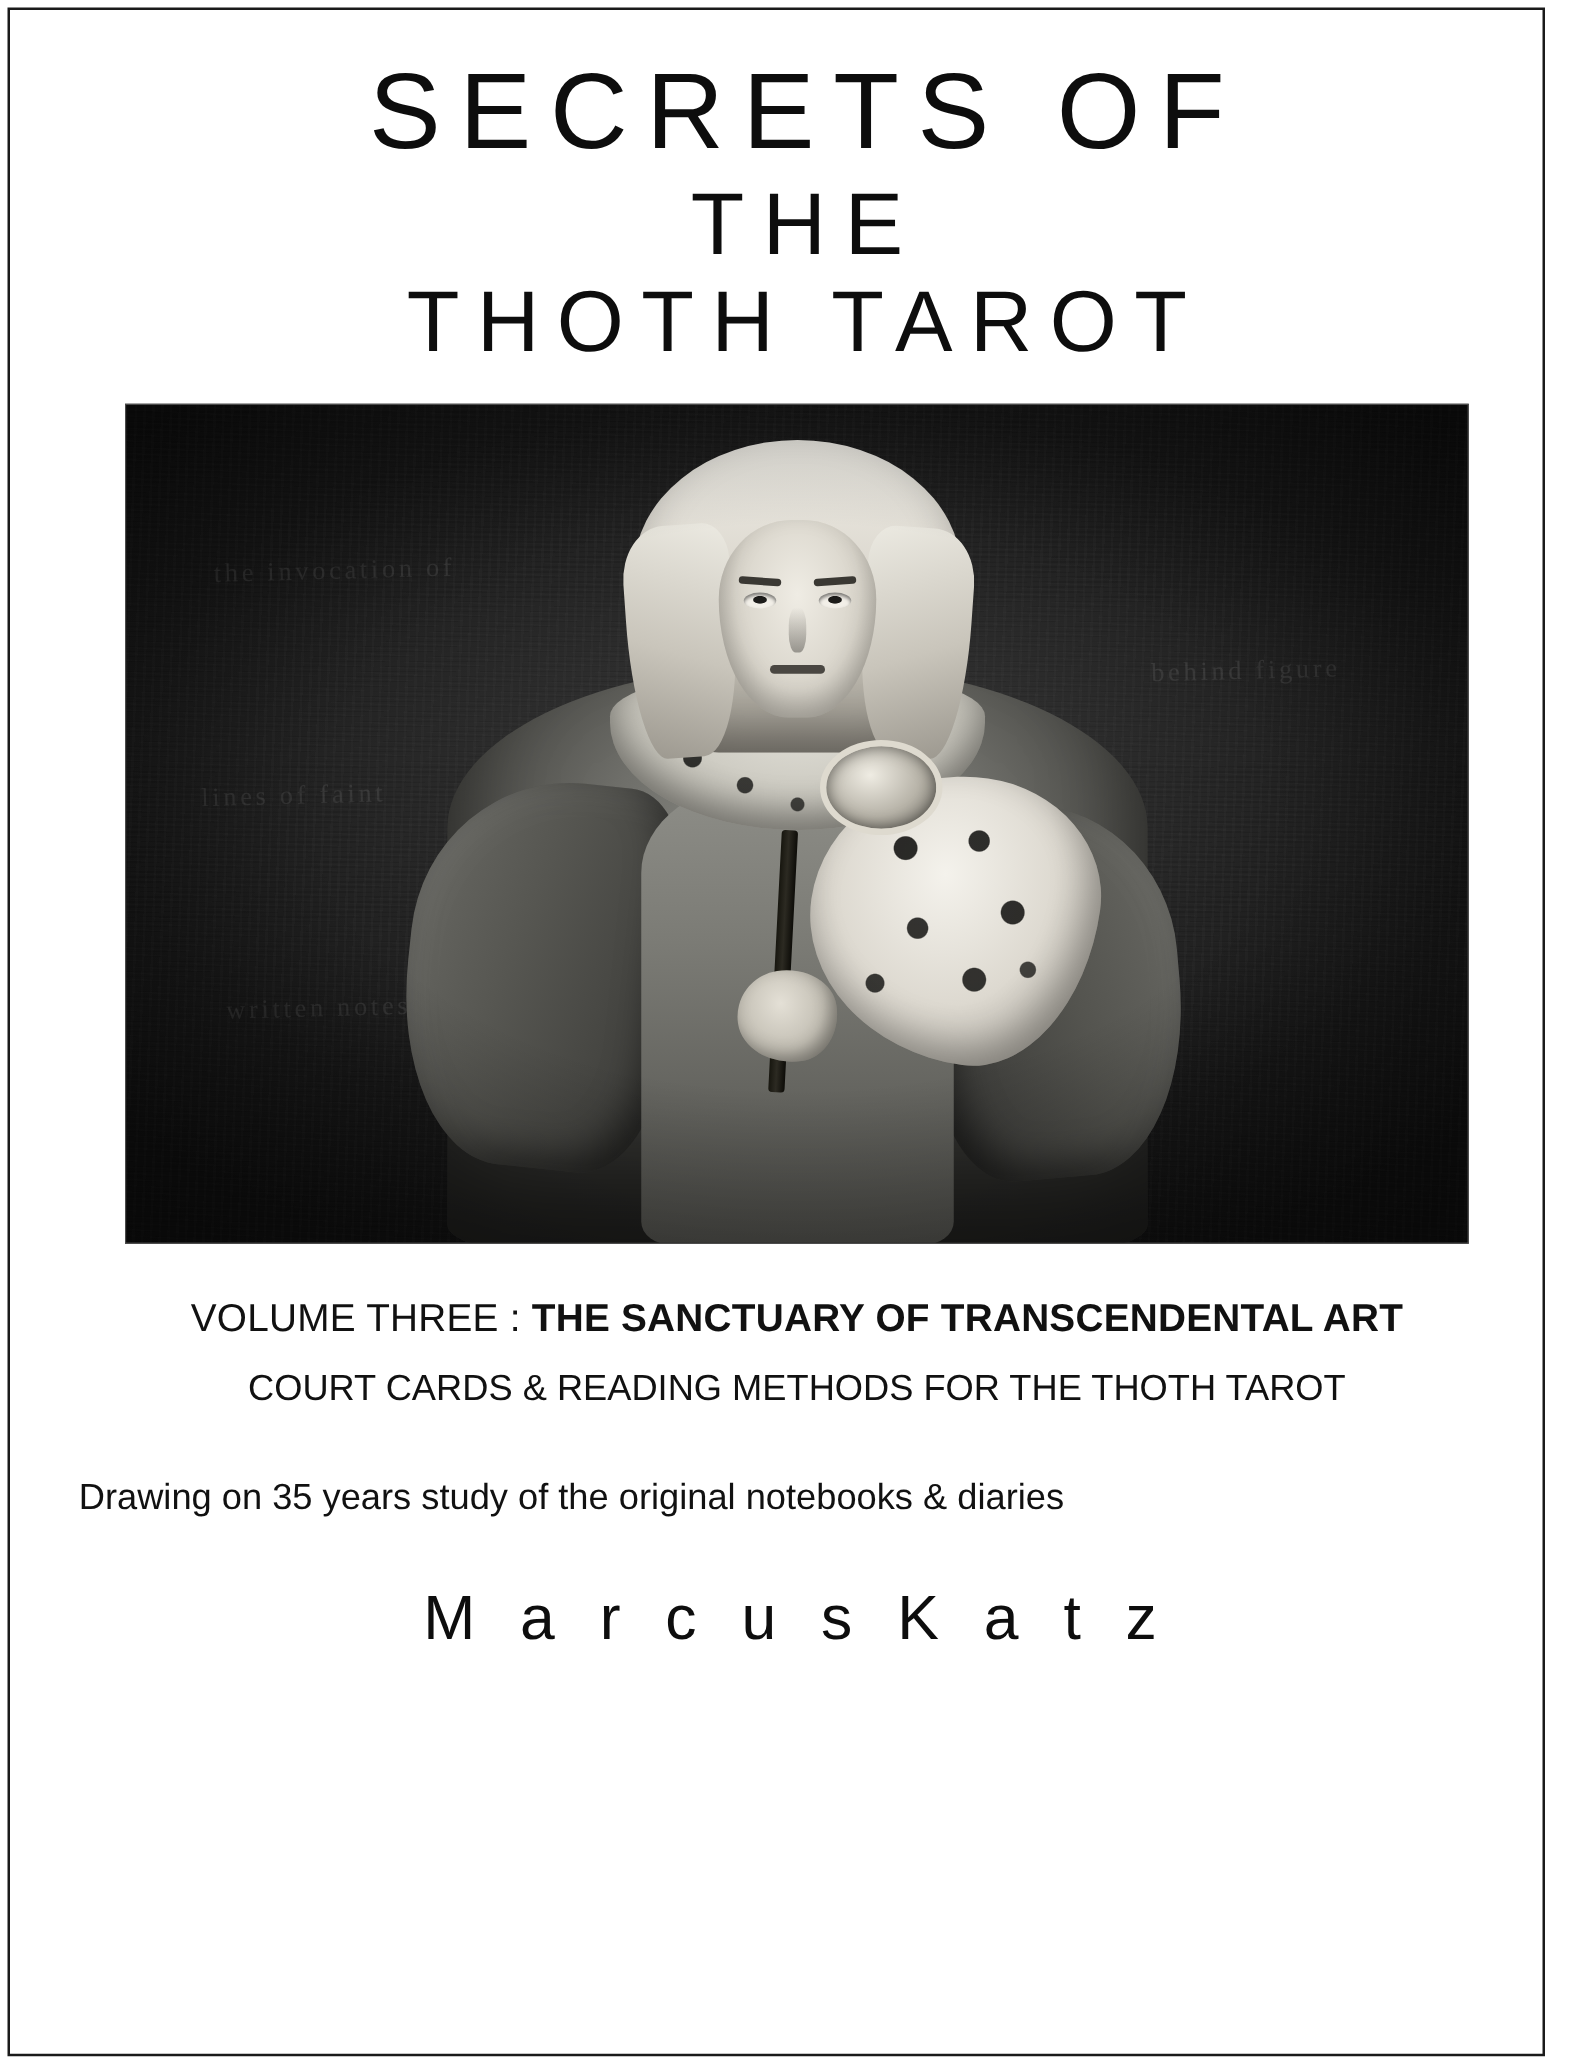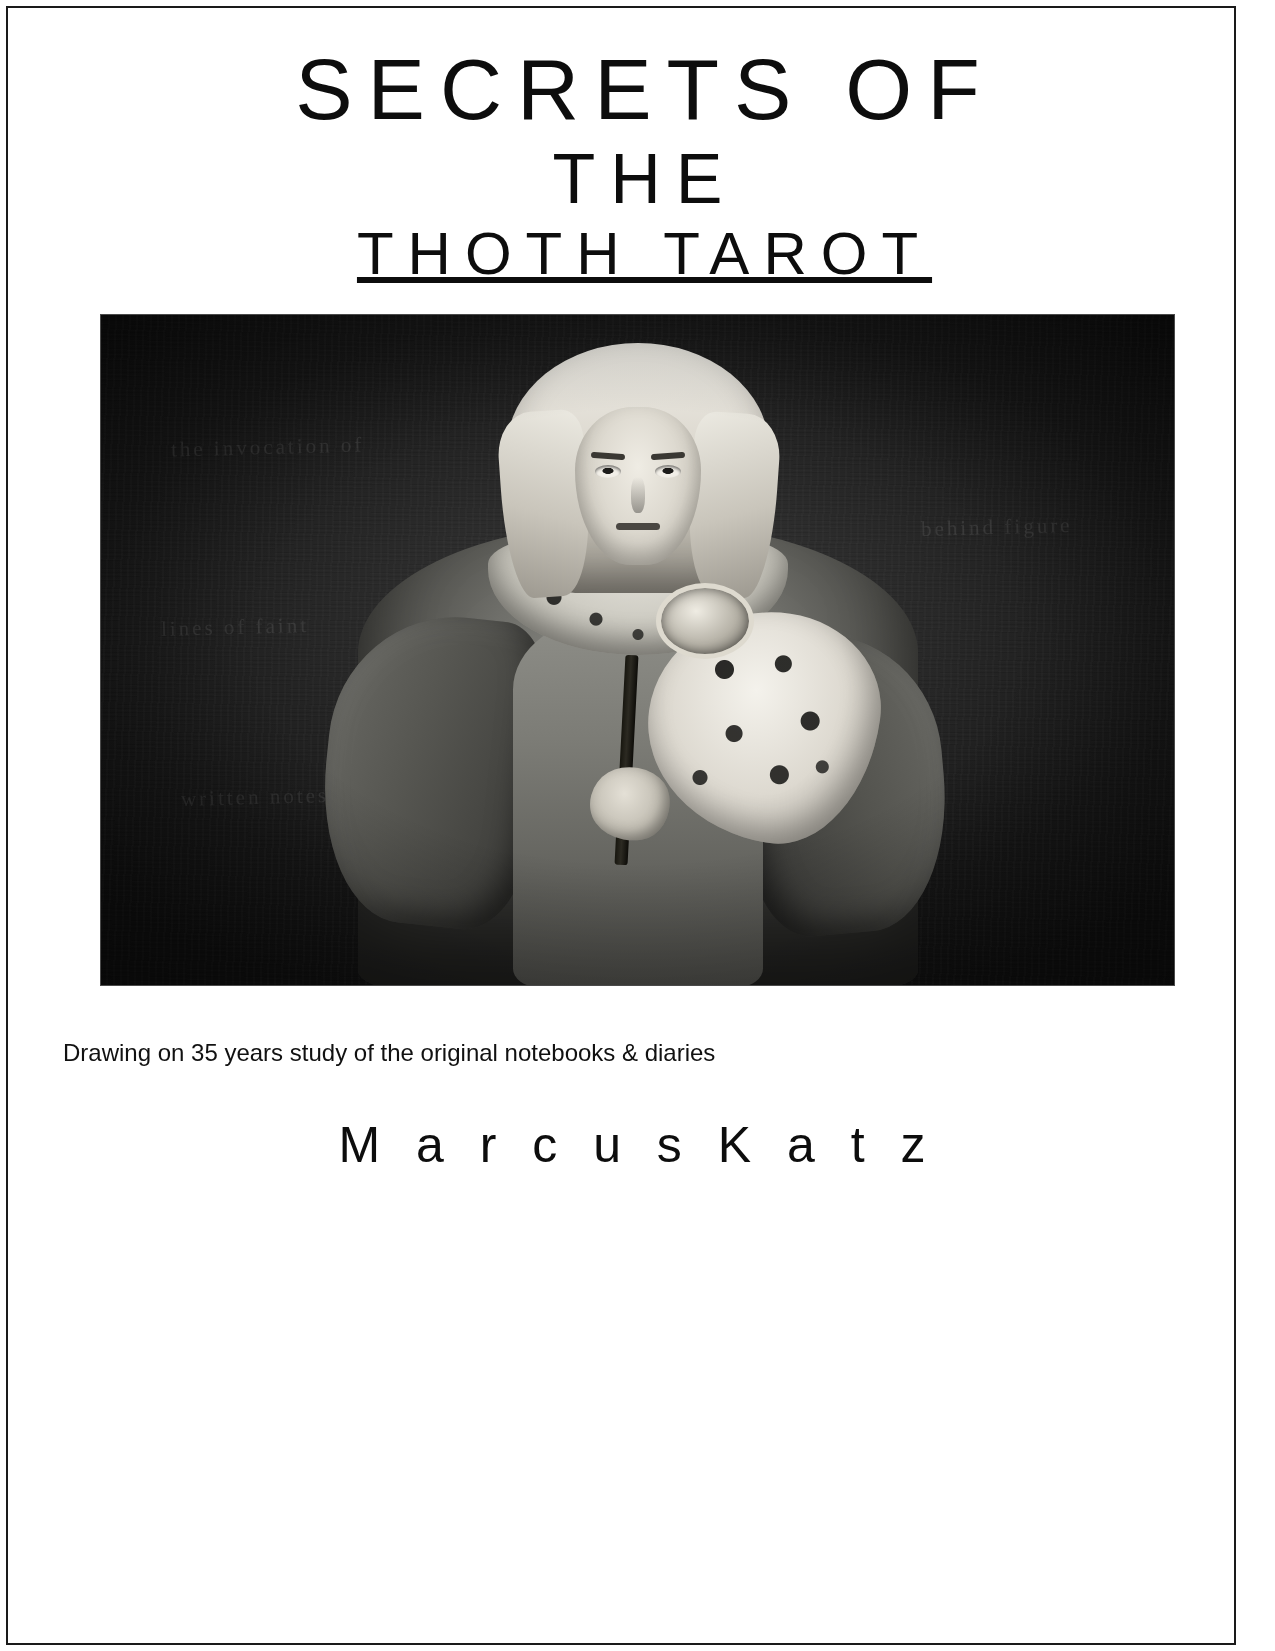--- a/index.html
+++ b/index.html
@@ -61,25 +61,24 @@
     letter-spacing: 15px;
     margin-left: 15px;
   }
   .title-line-2 {
     font-size: 70px;
     letter-spacing: 15px;
     margin-left: 15px;
     margin-top: 10px;
   }
   .title-line-3 {
-    font-size: 60px;
+    font-size: 69px;
     letter-spacing: 14px;
     margin-left: 14px;
     margin-top: 8px;
-    text-decoration: underline;
   }
 
   
   .cover-image {
     position: relative;
     margin: 30px auto 0 auto;
     width: 1075px;
     height: 672px;
     border: 1px solid #4a4a4a;
     box-sizing: border-box;
@@ -358,21 +357,21 @@
   }
   .subtitle-2 {
     margin-top: 22px;
     font-size: 29px;
     font-weight: 400;
     color: #111111;
     white-space: nowrap;
   }
   .blurb {
     margin-top: 52px;
-    font-size: 24px;
+    font-size: 29px;
     font-weight: 400;
     line-height: 1.25;
     color: #111111;
   }
   .author {
     margin-top: 48px;
     text-align: center;
     font-size: 50px;
     font-weight: 400;
     letter-spacing: 11px;
@@ -430,20 +429,26 @@
         </div>
 
         <div class="medallion"></div>
         <div class="wand"></div>
         <div class="hand"></div>
       </div>
 
       <div class="photo-vignette"></div>
     </div>
 
+    <div class="subtitle-block">
+      <div class="subtitle-1">
+        <span class="vol">VOLUME THREE : </span><span class="bold">THE SANCTUARY OF TRANSCENDENTAL ART</span>
+      </div>
+      <div class="subtitle-2">COURT CARDS &amp; READING METHODS FOR THE THOTH TAROT</div>
+    </div>
 
     <div class="blurb">
       <div>Drawing on 35 years study of the original notebooks &amp; diaries</div>
     </div>
 
     <div class="author">M a r c u s  K a t z</div>
 
   </div>
 </div>
 

